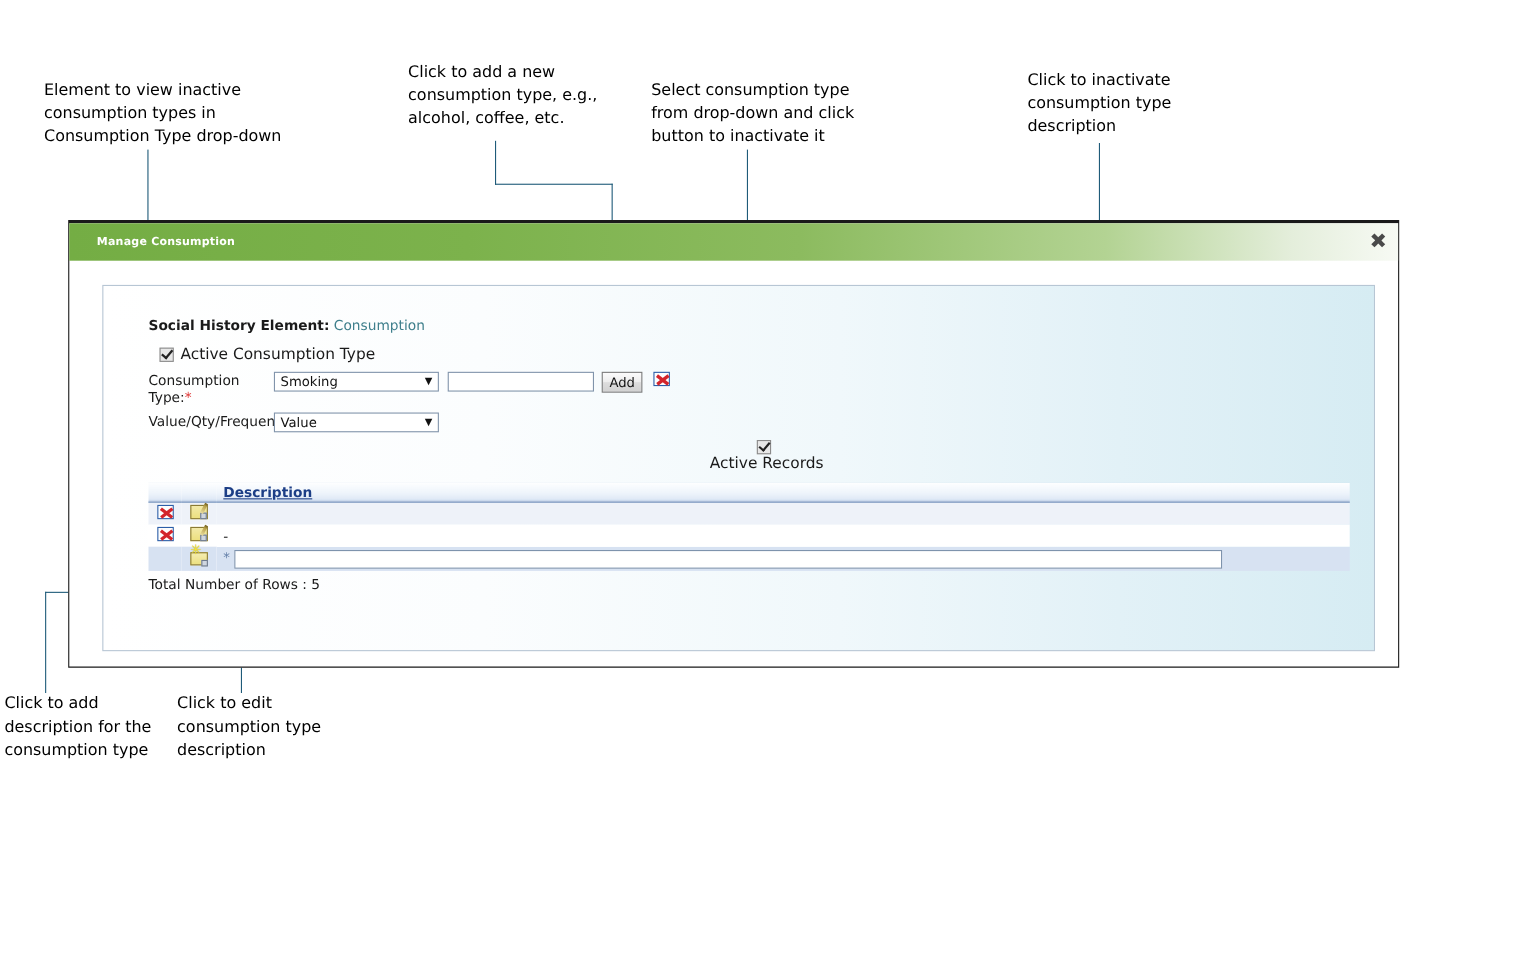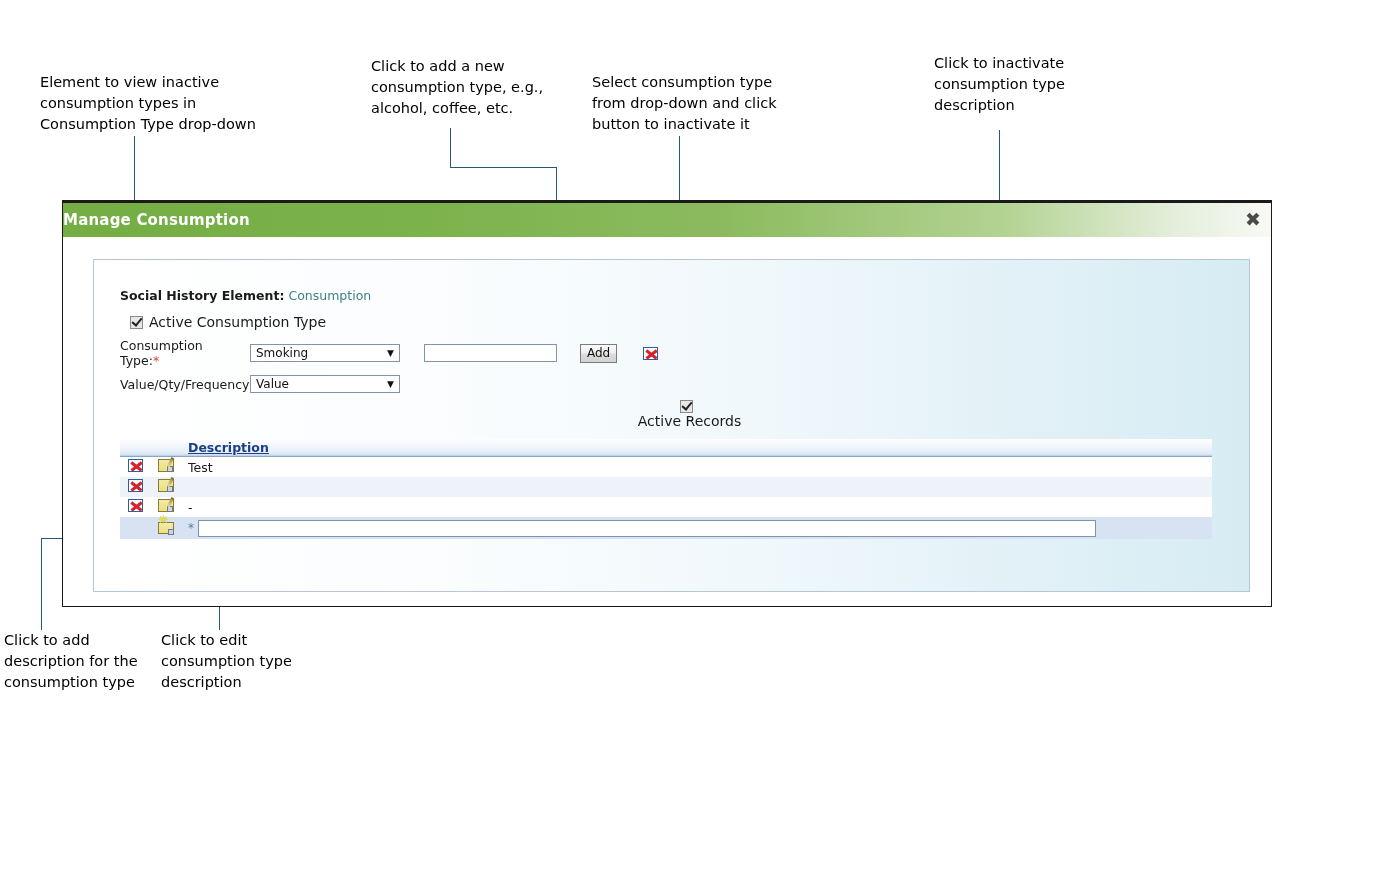--- a/index.html
+++ b/index.html
@@ -46,22 +46,23 @@
   #titlebar {
     position: relative;
     height: 34px;
     background: linear-gradient(to right, #74ad44 0%, #7cb24c 30%, #8cbb5f 55%, #b3d393 78%, #e4eedb 92%, #f7faf4 100%);
     display: flex;
     align-items: center;
   }
   #titlebar .title {
     color: #ffffff;
     font-family: "DejaVu Sans", sans-serif;
-    font-size: 15px;
+    font-size: 10px;
     font-weight: bold;
+    margin-left: 25px;
     letter-spacing: 0.2px;
   }
   #close-btn {
     position: absolute;
     right: 10px;
     top: 7px;
     font-size: 19px;
     font-weight: bold;
     color: #4a4a4a;
     font-family: "DejaVu Sans", sans-serif;
@@ -74,21 +75,21 @@
   }
 
   
   #panel {
     width: 1157px;
     height: 333px;
     border: 1px solid #b7c6d4;
     box-sizing: border-box;
     background: linear-gradient(to right, #ffffff 0%, #fbfdfe 30%, #f0f8fb 58%, #e2f1f7 80%, #d6ecf3 100%);
     position: relative;
-    padding: 28px 0 0 26px;
+    padding: 28px 0 0 41px;
   }
 
   .sh-line {
     font-size: 12.5px;
     color: #000000;
     margin-bottom: 11px;
     font-family: "DejaVu Sans", sans-serif;
   }
   .sh-line b { font-weight: bold; color:#1a1a1a; }
   .sh-line .val { color: #3f7f8c; font-weight: normal; }
@@ -116,25 +117,24 @@
     position: absolute;
     left: 3px; top: -1px;
     width: 4px; height: 8px;
     border: solid #222;
     border-width: 0 2px 2px 0;
     transform: rotate(40deg);
   }
 
   .form-row {
     display: flex;
-    align-items: center;
+    align-items: flex-start;
     margin-bottom: 7px;
     font-size: 12.5px;
     font-family: "DejaVu Sans", sans-serif;
-    gap: 16px;
   }
   .form-label {
     width: 114px;
     color: #1a1a1a;
     font-size: 12.5px;
   }
   .req { color: #e03a3a; }
   .ddl {
     width: 150px;
     height: 18px;
@@ -325,21 +325,21 @@
 Consumption Type drop-down</div>
 
 <div class="annot" style="left:371px; top:56px; width:200px;">Click to add a new
 consumption type, e.g.,
 alcohol, coffee, etc.</div>
 
 <div class="annot" style="left:592px; top:72px; width:210px;">Select consumption type
 from drop-down and click
 button to inactivate it</div>
 
-<div class="annot" style="left:934px; top:53px; width:180px;">Click to inactivate
+<div class="annot" style="left:934px; top:63px; width:180px;">Click to inactivate
 consumption type
 description</div>
 
 <div class="annot" style="left:4px; top:630px; width:150px;">Click to add
 description for the
 consumption type</div>
 
 <div class="annot" style="left:161px; top:630px; width:150px;">Click to edit
 consumption type
 description</div>
@@ -412,41 +412,37 @@
         <thead>
           <tr>
             <th class="c-del"></th>
             <th class="c-edit"></th>
             <th class="c-desc">
               <span class="hdr-link">Description</span>
             </th>
           </tr>
         </thead>
         <tbody>
-          <tr class="norm">
-            <td class="c-del"><span class="ico-del"></span></td>
-            <td class="c-edit"><span class="ico-edit"></span></td>
-            <td class="c-desc">Test</td>
-          </tr>
           <tr class="alt">
             <td class="c-del"><span class="ico-del"></span></td>
             <td class="c-edit"><span class="ico-edit"></span></td>
             <td class="c-desc"></td>
           </tr>
           <tr class="norm">
             <td class="c-del"><span class="ico-del"></span></td>
             <td class="c-edit"><span class="ico-edit"></span></td>
             <td class="c-desc">-</td>
           </tr>
           <tr class="newrow">
             <td class="c-del"></td>
             <td class="c-edit"><span class="ico-new"></span></td>
             <td class="c-desc">
               <span class="newstar">*</span><span class="newinput"></span>
             </td>
           </tr>
         </tbody>
       </table>
 
+      <div id="total-rows">Total Number of Rows : 5</div>
 
     </div>
   </div>
 </div>
 
 </body></html>

